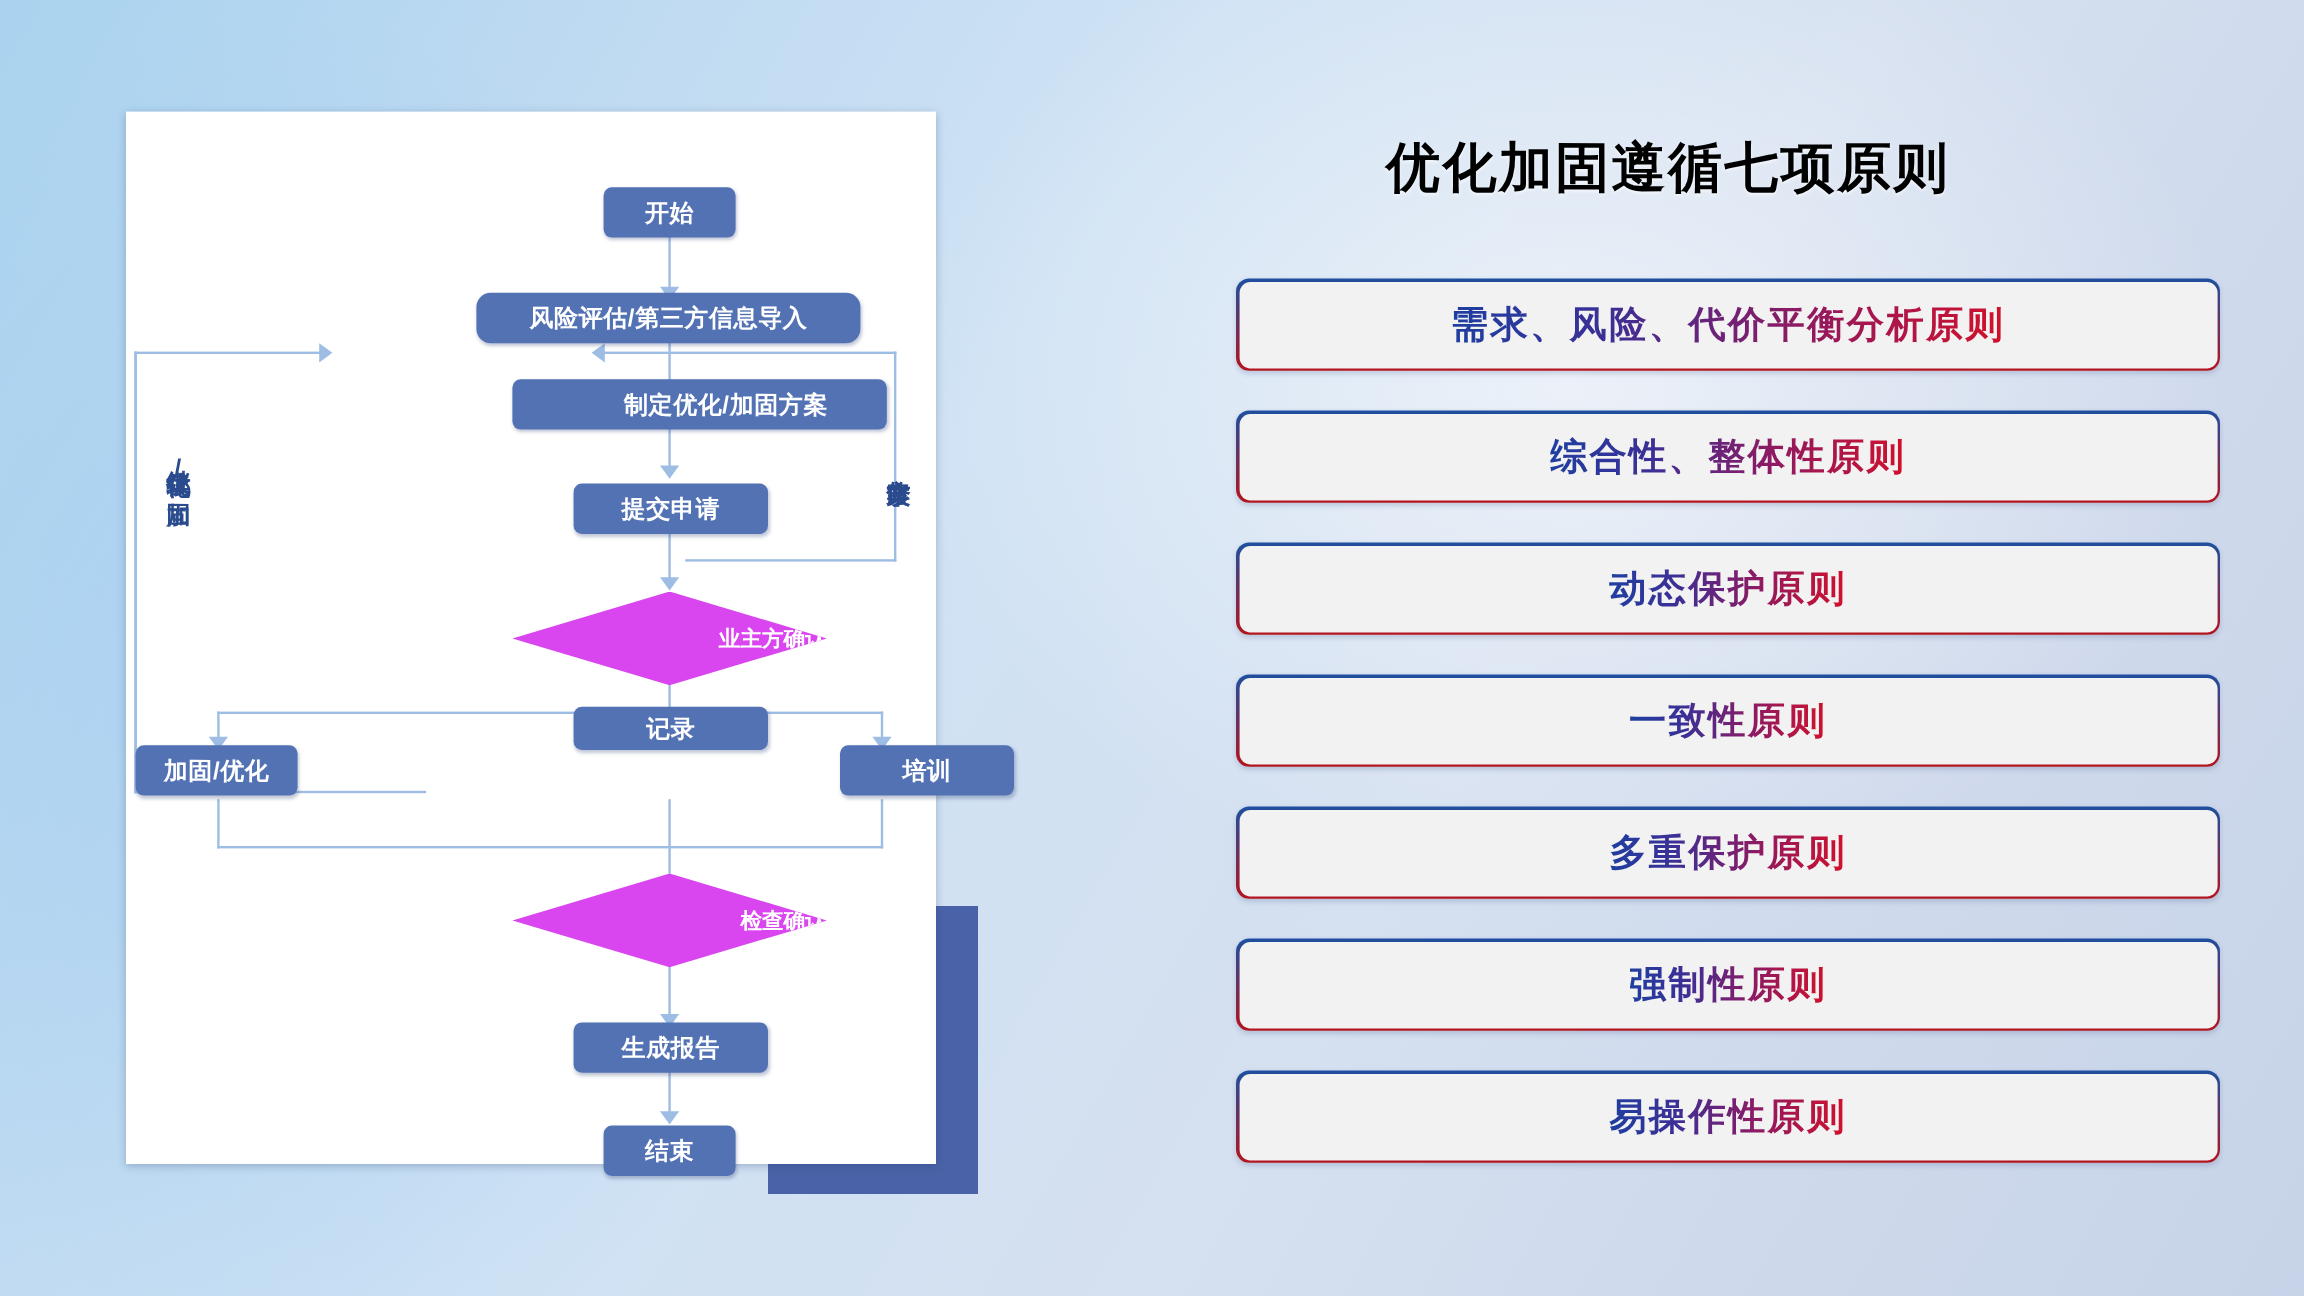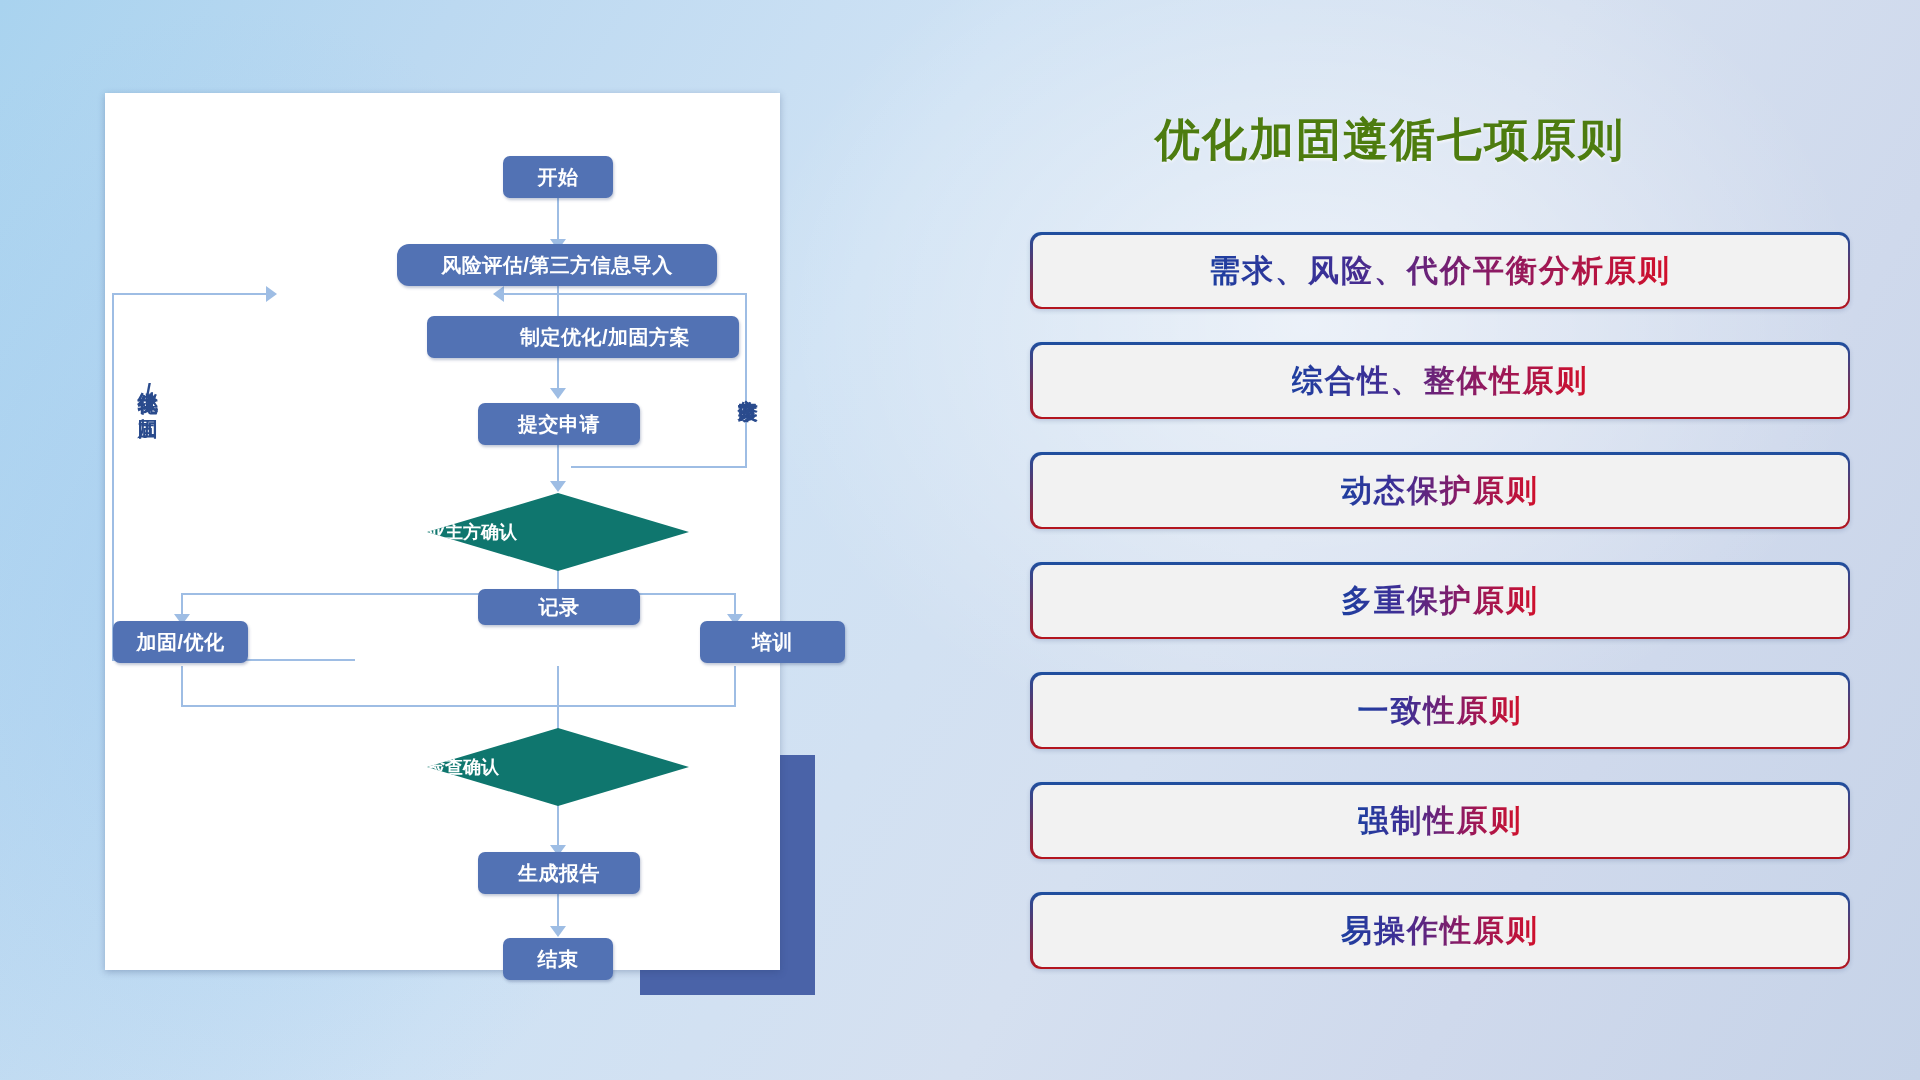--- a/index.html
+++ b/index.html
@@ -28,24 +28,24 @@
     border-radius:7px;
     color:#ffffff;
     font-weight:bold;
     display:flex; align-items:center; justify-content:center;
     letter-spacing:.5px;
     box-shadow:1px 2px 3px rgba(50,70,120,.30);
     white-space:nowrap;
   }
   .diamond{
     position:absolute;
-    background:#0f766e;
+    background:#d946ef;
     clip-path:polygon(50% 0%,100% 50%,50% 100%,0% 50%);
     color:#ffffff; font-weight:bold;
-    display:flex; align-items:center; justify-content:flex-start;
+    display:flex; align-items:center; justify-content:flex-end;
   }
   .ln{ position:absolute; background:#9ebde4; }
   .lnh{ height:2px; }
   .lnv{ width:2px; }
   .frame{
     position:absolute; border:2px solid #9ebde4; background:transparent;
   }
   .arrow{
     position:absolute; width:0; height:0;
   }
@@ -59,21 +59,21 @@
     color:#2a4b8d;
     font-weight:bold;
     font-size:20px;
     line-height:1.06;
     letter-spacing:1px;
   }
   
   #right-panel{ position:absolute; left:1020px; top:0; width:840px; height:1080px; }
   #panel-title{
     position:absolute; left:135px; top:110px;
-    font-size:45px; font-weight:bold; color:#4d7c0f;
+    font-size:45px; font-weight:bold; color:#000000;
     letter-spacing:2px;
     text-shadow:0 2px 3px rgba(255,255,255,.65);
     white-space:nowrap;
   }
   #principle-list{ position:absolute; left:10px; top:232px; width:820px; }
   .p-item{
     position:relative;
     height:77px; margin-bottom:33px;
     border-radius:11px;
     background:linear-gradient(#1d4fa0,#b5141d);
@@ -213,32 +213,32 @@
     </div>
 
     <div class="p-item">
       <div class="p-inner">
         <span class="p-text">动态保护原则</span>
       </div>
     </div>
 
     <div class="p-item">
       <div class="p-inner">
+        <span class="p-text">一致性原则</span>
+      </div>
+    </div>
+
+    <div class="p-item">
+      <div class="p-inner">
         <span class="p-text">多重保护原则</span>
       </div>
     </div>
 
     <div class="p-item">
       <div class="p-inner">
-        <span class="p-text">一致性原则</span>
-      </div>
-    </div>
-
-    <div class="p-item">
-      <div class="p-inner">
         <span class="p-text">强制性原则</span>
       </div>
     </div>
 
     <div class="p-item">
       <div class="p-inner">
         <span class="p-text">易操作性原则</span>
       </div>
     </div>
 

